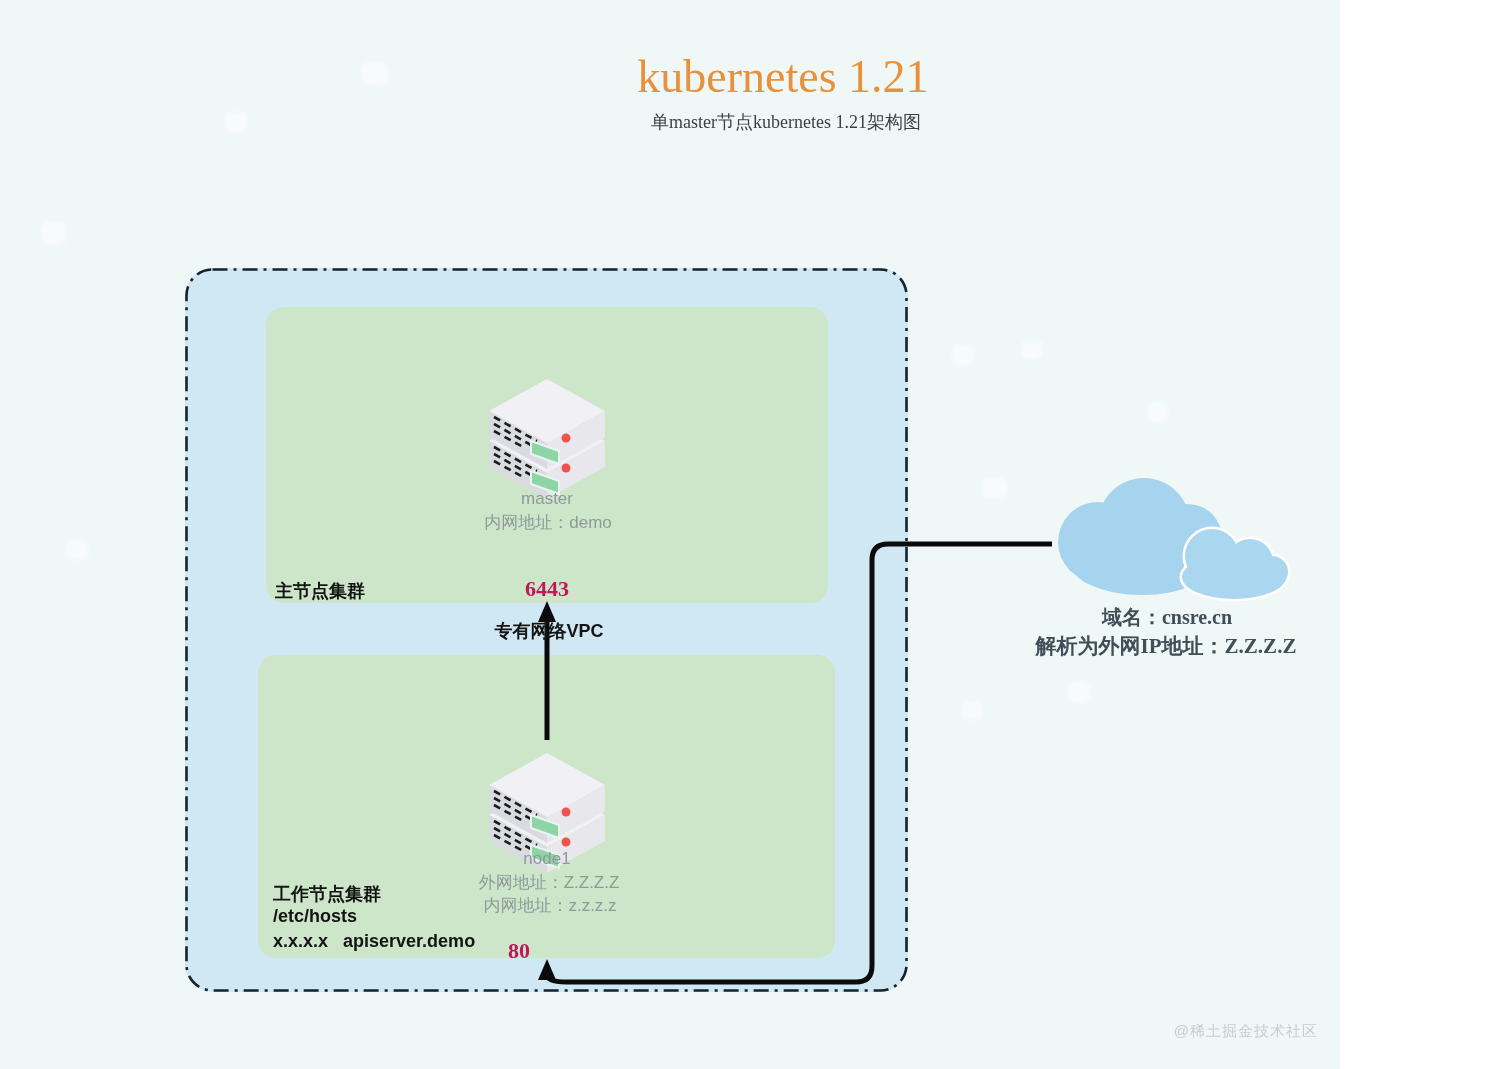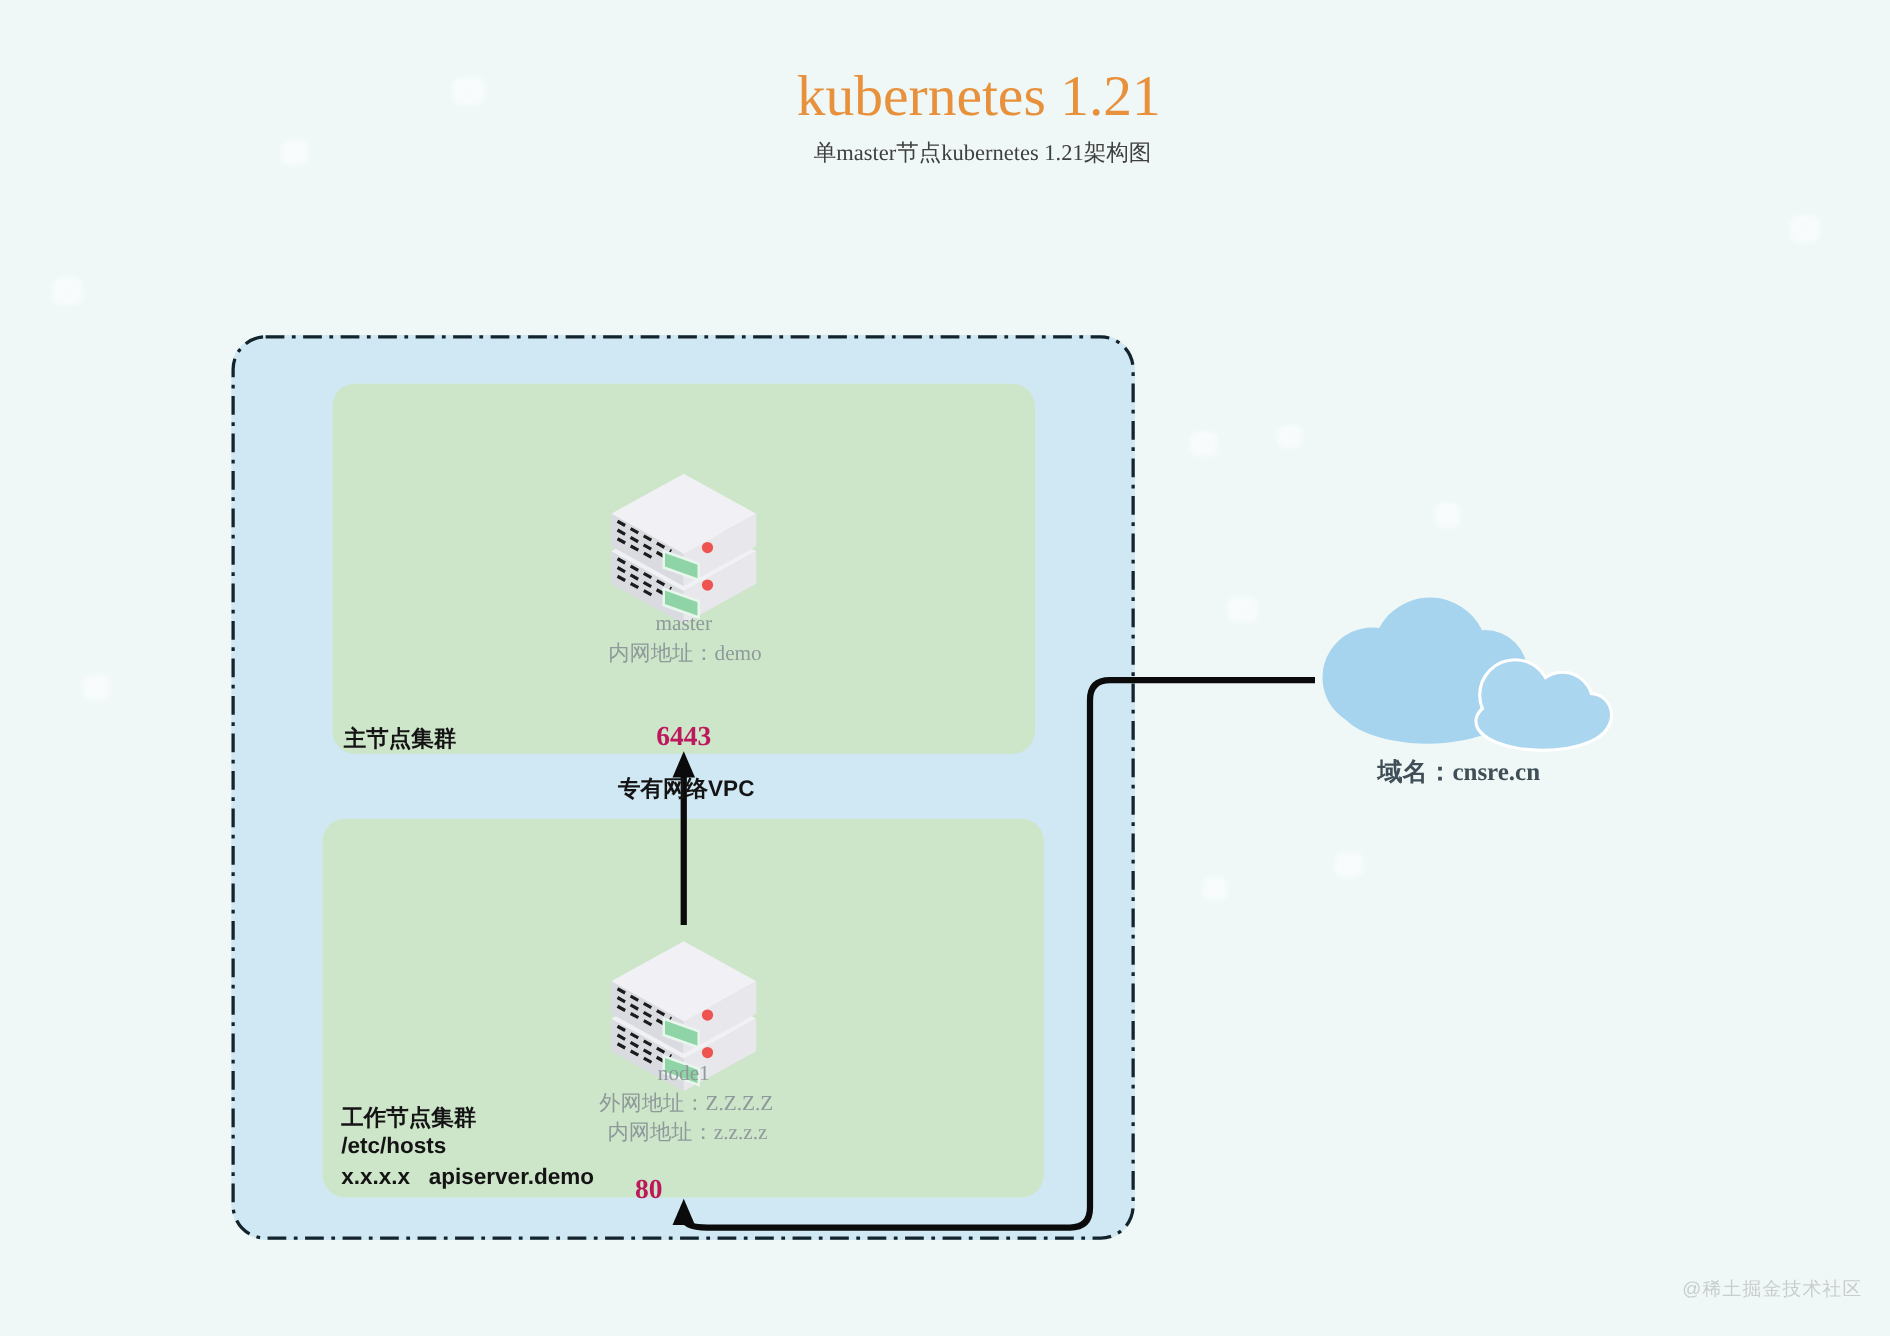--- a/index.html
+++ b/index.html
@@ -1,18 +1,18 @@
 <!DOCTYPE html>
 <html><head>
 <meta charset="utf-8">
 <style>
   html,body{margin:0;padding:0;}
   .page{
     position:relative;
-    width:1512px;height:1069px;
+    width:1340px;height:1069px;
     background:#eff8f7;
     overflow:hidden;
     font-family:"Liberation Sans", sans-serif;
   }
   
   .flake{position:absolute;background:#ffffff;opacity:.55;border-radius:30%;filter:blur(2px);}
 
   
   .title{
     position:absolute;left:783px;top:50px;transform:translateX(-50%);
@@ -51,21 +51,21 @@
   .lbl-hosts-file{left:273px;top:906px;font-weight:bold;font-size:18px;color:#141414;}
   .lbl-hosts-entry{left:273px;top:931px;font-weight:bold;font-size:18px;color:#141414;white-space:pre;}
   .port{
     font-family:"Liberation Serif", serif;font-weight:bold;
     font-size:22px;color:#be185d;transform:translateX(-50%);
   }
   .port-6443{left:547px;top:576px;}
   .port-80{left:519px;top:938px;}
   .vpc-label{left:549px;top:619px;transform:translateX(-50%);font-weight:bold;font-size:18px;color:#141414;}
   .srv-caption{
-    font-family:Liberation Serif, serif;font-size:17px;color:#8e9a9a;
+    font-family:Liberation Sans, sans-serif;font-size:17px;color:#8e9a9a;
     transform:translateX(-50%);
   }
   .cap-master-name{left:547px;top:489px;}
   .cap-master-ip{left:548px;top:511px;}
   .cap-node-name{left:547px;top:849px;}
   .cap-node-pub{left:549px;top:871px;}
   .cap-node-priv{left:550px;top:894px;}
 
   .cloud-text{
     position:absolute;z-index:8;text-align:center;transform:translateX(-50%);
@@ -207,16 +207,17 @@
   <div class="txt srv-caption cap-node-name">node1</div>
   <div class="txt srv-caption cap-node-pub">外网地址：Z.Z.Z.Z</div>
   <div class="txt srv-caption cap-node-priv">内网地址：z.z.z.z</div>
 
   <div class="txt cluster-label lbl-worker-cluster">工作节点集群</div>
   <div class="txt lbl-hosts-file">/etc/hosts</div>
   <div class="txt lbl-hosts-entry">x.x.x.x   apiserver.demo</div>
   <div class="txt port port-80">80</div>
 
   <div class="cloud-text cloud-domain">域名：cnsre.cn</div>
+  <div class="cloud-text cloud-resolve">解析为外网IP地址：Z.Z.Z.Z</div>
 
   <div class="watermark">@稀土掘金技术社区</div>
 
 </div>
 
 </body></html>

